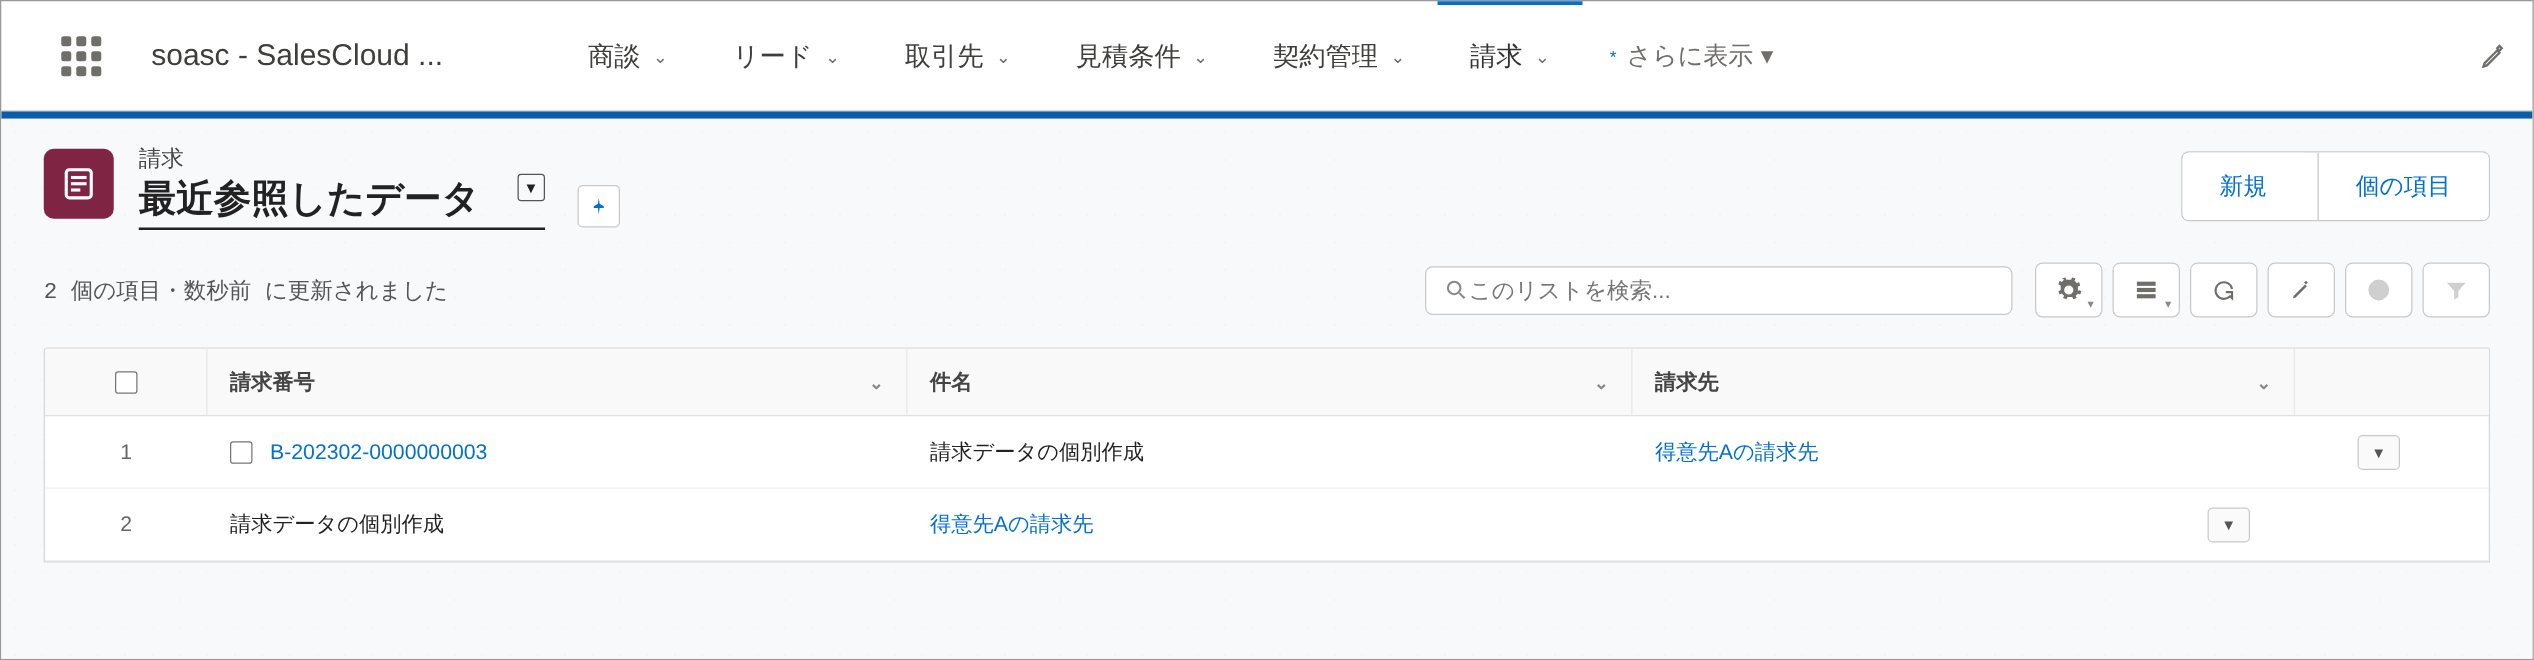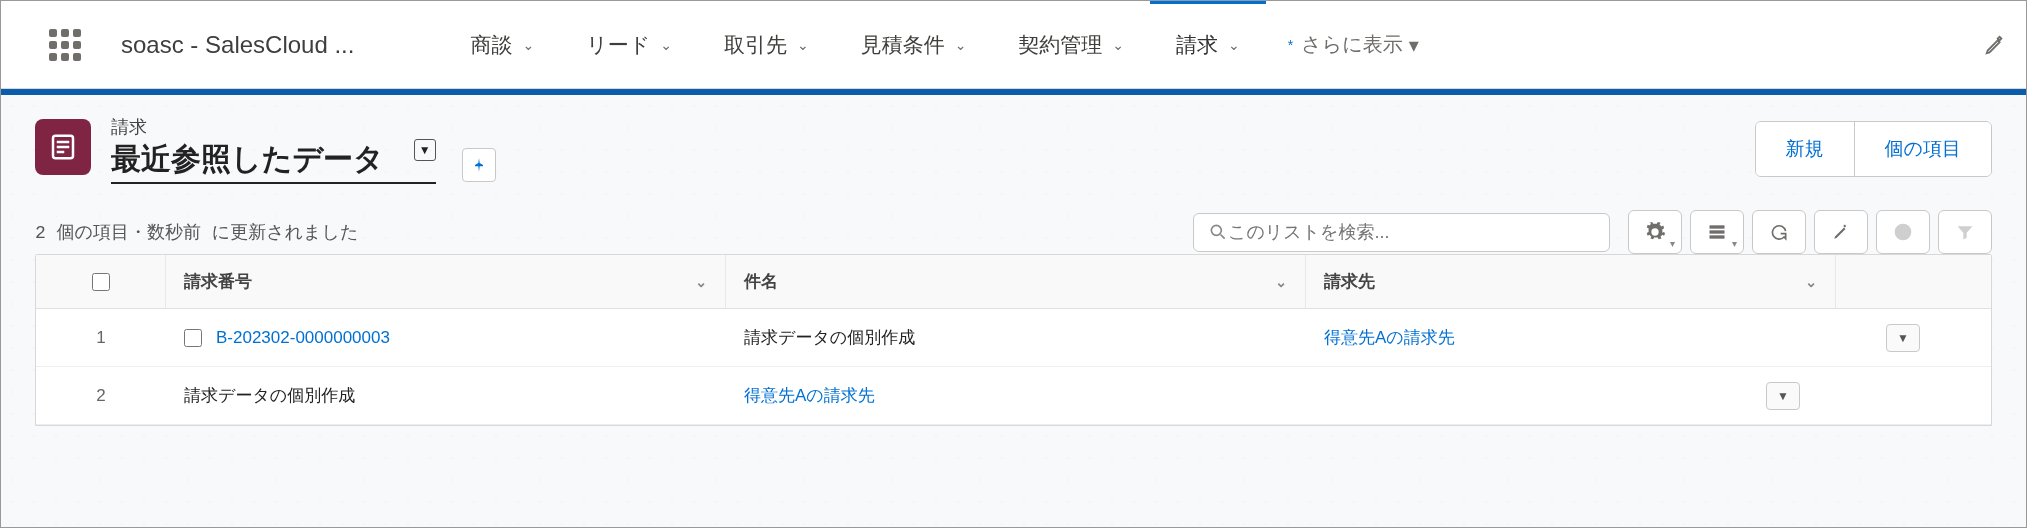--- a/index.html
+++ b/index.html
@@ -112,21 +112,21 @@
     width: 34px; height: 34px;
     border: 1px solid #c9c9c9; border-radius: 4px;
     display:flex; align-items:center; justify-content:center;
     background:#fff; color:#0070d2; font-size:18px;
     margin-left: 6px;
     align-self: flex-end;
     margin-bottom: 2px;
   }
   .header-actions {
     margin-left: auto;
-    display:flex; gap: 0;
+    display:flex; gap: 10px;
     border: 1px solid #c9c9c9;
     border-radius: 6px;
     background:#fff;
     overflow:hidden;
     align-self: flex-start;
     margin-top: 6px;
   }
   .header-actions button {
     background:#fff; border:none;
     padding: 14px 30px;
@@ -140,21 +140,21 @@
   .sub-row {
     display:flex; align-items:center;
     margin-top: 26px;
     gap: 18px;
   }
   .status-text { font-size: 18px; color: #555; font-family: Liberation Mono, monospace; }
 
   .search-box {
     margin-left: auto;
     display:flex; align-items:center;
-    width: 417px;
+    width: 470px;
     border: 1px solid #c9c9c9; border-radius: 6px;
     background:#fff;
     padding: 8px 14px;
     color:#888;
   }
   .search-box input {
     border:none; outline:none; flex:1; font-size:18px; color:#888;
     background:transparent;
   }
   .icon-btn-group { display:flex; gap:8px; }
@@ -165,20 +165,21 @@
     color:#706e6b; font-size:20px; cursor:pointer;
     position:relative;
   }
   .icon-btn.with-caret::after {
     content:"▾"; font-size:10px; position:absolute; right:6px; bottom:4px; color:#888;
   }
   .icon-btn.disabled { color:#cfcfcf; }
 
   
   .list-table {
+    margin-top: 24px;
     background:#fff;
     border: 1px solid #d8d8d8;
     border-radius: 2px 2px 0 0;
   }
   .thead, .trow {
     display:grid;
     grid-template-columns: 130px 560px 580px 530px 120px;
     align-items:center;
   }
   .thead {

